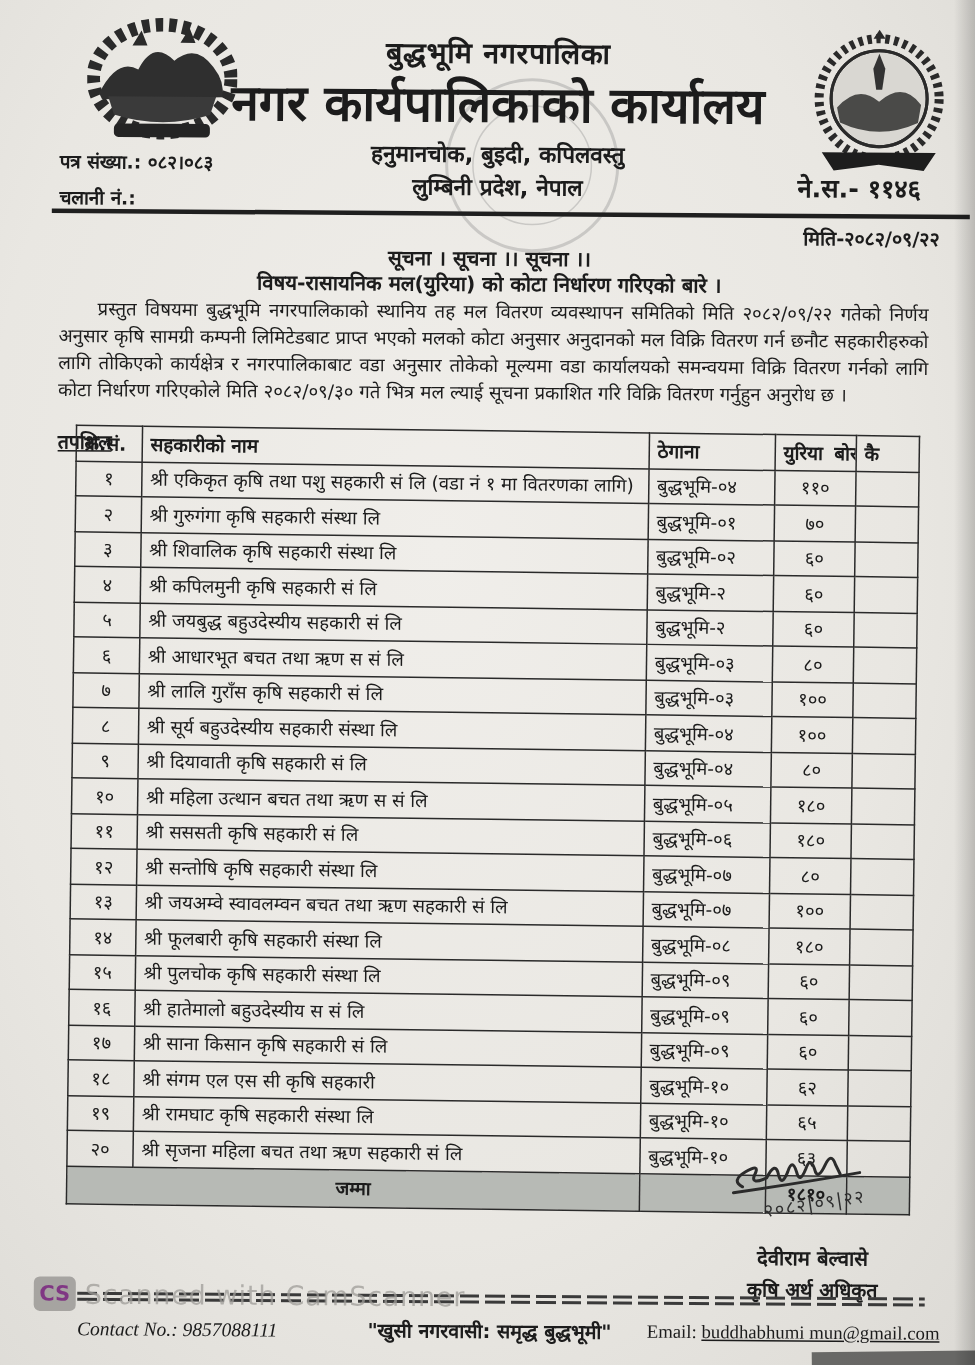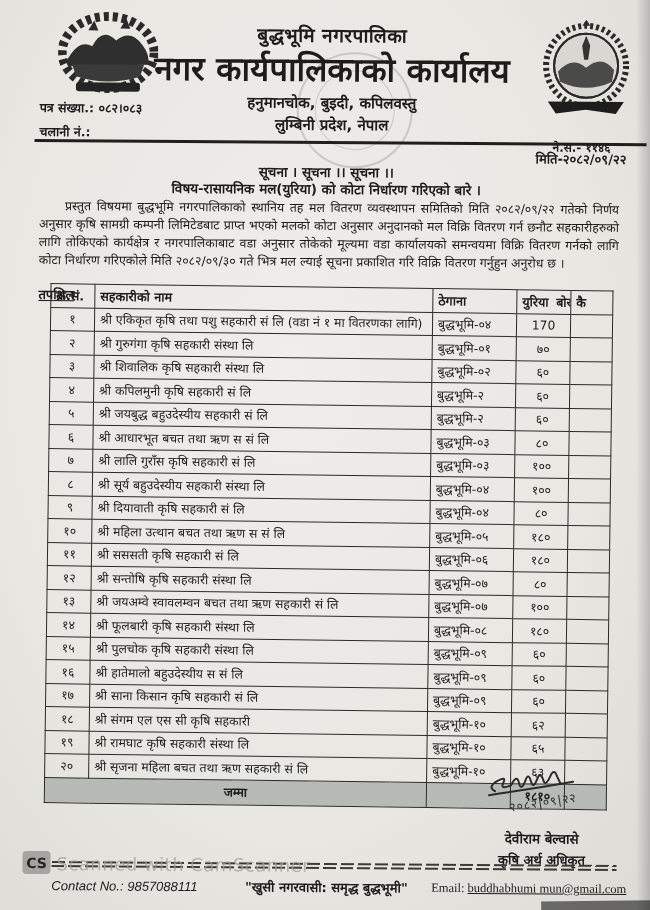--- a/index.html
+++ b/index.html
@@ -14,21 +14,21 @@
   .abs{position:absolute;}
   .c{text-align:center;}
 
   
   .muni-title{left:130px;top:22px;width:400px;font-size:19px;font-weight:bold;letter-spacing:.5px;}
   .office-title{left:85px;top:46px;width:490px;font-size:33px;font-weight:bold;}
   .addr1{left:130px;top:92px;width:400px;font-size:15px;font-weight:bold;}
   .addr2{left:130px;top:114px;width:400px;font-size:15px;font-weight:bold;}
   .letter-no{left:38px;top:101px;font-size:12.5px;font-weight:bold;}
   .chalani-no{left:38px;top:125px;font-size:12.5px;font-weight:bold;}
-  .nesa{left:530px;top:137px;width:100px;font-size:12px;font-weight:bold;text-align:center;}
+  .nesa{left:530px;top:112px;width:100px;font-size:17px;font-weight:bold;}
   .rule{left:33px;top:141px;width:612px;height:3px;background:#1f1f1f;}
 
   .stamp{left:295px;top:52px;width:112px;height:112px;border:2.5px solid #8a8a8a;border-radius:50%;
          opacity:.35;}
   .stamp .inner{position:absolute;inset:16px;border:1.5px solid #8a8a8a;border-radius:50%;}
 
   .date-line{left:440px;top:148px;width:185px;text-align:right;font-size:13px;font-weight:bold;}
   .notice-line{left:125px;top:163px;width:400px;font-size:13.5px;font-weight:bold;}
   .subject-line{left:75px;top:180px;width:500px;font-size:13.5px;font-weight:bold;}
   .body-par{left:38px;top:199px;width:580px;font-size:12.4px;line-height:1.45;text-align:justify;
@@ -51,28 +51,28 @@
   
   .sig-svg{left:488px;top:768px;}
   .sig-date{left:512px;top:792px;font-size:12px;color:#2e2e2e;transform:rotate(-9deg);letter-spacing:1px;}
   .sig-name{left:455px;top:828px;width:180px;text-align:center;font-size:13.5px;font-weight:bold;}
   .sig-title{left:455px;top:849px;width:180px;text-align:center;font-size:13px;font-weight:bold;}
 
   
   .foot-rule{left:55px;top:863px;width:565px;height:7px;}
   .foot-rule .d1,.foot-rule .d2{height:2px;background:repeating-linear-gradient(90deg,#3a3a3a 0 13px,transparent 13px 17px);}
   .foot-rule .d2{margin-top:2px;}
-  .contact{left:55px;top:880px;font-size:13px;font-family:Liberation Sans, sans-serif;font-style:italic;}
+  .contact{left:55px;top:880px;font-size:13px;font-family:Liberation Serif, serif;font-style:italic;}
   .slogan{left:225px;top:878px;width:210px;text-align:center;font-size:13px;font-weight:bold;}
   .email-wrap{left:420px;top:880px;width:210px;text-align:right;font-size:12.5px;
               font-family:"Liberation Serif","DejaVu Serif",serif;}
   .email-addr{text-decoration:underline;}
 
   
-  .cs-box{left:26px;top:853px;width:28px;height:23px;background:#9c9a97;color:#000000;border-radius:4px;
+  .cs-box{left:26px;top:853px;width:28px;height:23px;background:#9c9a97;color:#701a75;border-radius:4px;
           font-size:14px;font-weight:bold;display:flex;align-items:center;justify-content:center;opacity:.85;}
   .cs-text{left:60px;top:855px;font-size:18px;color:#9f9d99;opacity:.75;letter-spacing:.5px;}
 
   .corner-shadow{left:545px;top:899px;width:110px;height:14px;background:#4a4a48;transform:rotate(-1deg);opacity:.8;}
 </style>
 </head>
 <body>
 
 <div id="page">
   <div class="tilt">
@@ -131,21 +131,21 @@
           <th>ठेगाना</th>
           <th class="h-qty">युरिया बोरा</th>
           <th class="h-rem">कै</th>
         </tr>
       </thead>
       <tbody>
           <tr>
             <td class="td-sn">१</td>
             <td class="td-name">श्री एकिकृत कृषि तथा पशु सहकारी सं लि (वडा नं १ मा वितरणका लागि)</td>
             <td class="td-addr">बुद्धभूमि-०४</td>
-            <td class="td-quota">170</td>
+            <td class="td-quota">११०</td>
             <td class="td-remark"></td>
           </tr>
           <tr>
             <td class="td-sn">२</td>
             <td class="td-name">श्री गुरुगंगा कृषि सहकारी संस्था लि</td>
             <td class="td-addr">बुद्धभूमि-०१</td>
             <td class="td-quota">७०</td>
             <td class="td-remark"></td>
           </tr>
           <tr>

